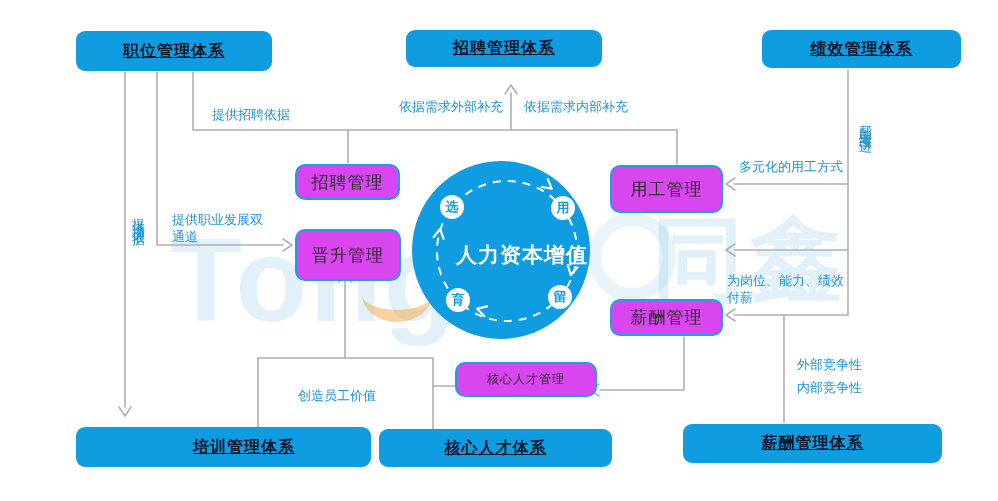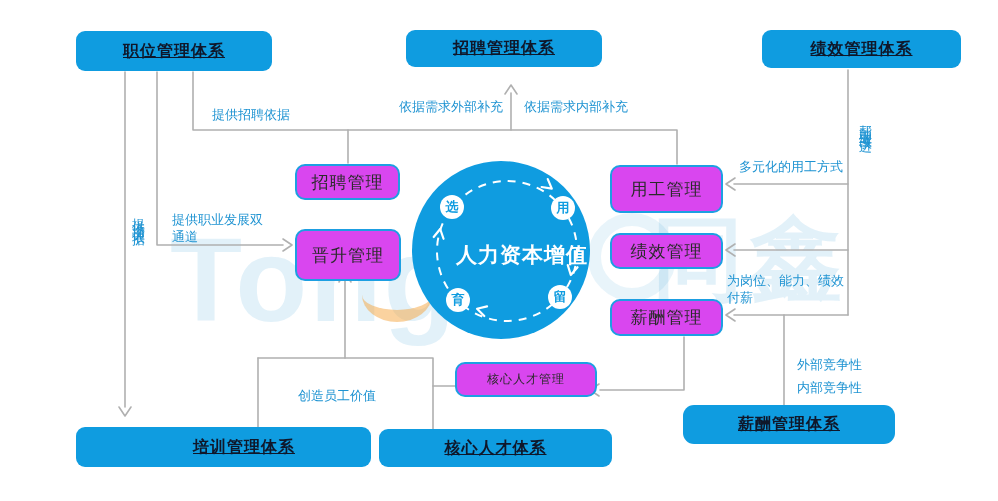--- a/index.html
+++ b/index.html
@@ -87,26 +87,25 @@
       <path d="M345,358 V281"></path>
       <path d="M339,282 L345,273 L351,282"></path>
     </g>
   </svg>
 
   <div class="sys" style="left:76px;top:31px;width:196px;height:40px;">职位管理体系</div>
   <div class="sys" style="left:406px;top:30px;width:196px;height:37px;">招聘管理体系</div>
   <div class="sys" style="left:762px;top:30px;width:199px;height:38px;">绩效管理体系</div>
   <div class="sys" style="left:76px;top:427px;width:254px;height:40px;padding-left:41px;">培训管理体系</div>
   <div class="sys" style="left:379px;top:429px;width:233px;height:38px;">核心人才体系</div>
-  <div class="sys" style="left:683px;top:405px;width:212px;height:39px;border-radius:11px;">薪酬管理体系</div>
+  <div class="sys" style="left:683px;top:424px;width:259px;height:39px;">薪酬管理体系</div>
 
   <div class="mod" style="left:295px;top:164px;width:105px;height:36px;">招聘管理</div>
   <div class="mod" style="left:295px;top:229px;width:106px;height:52px;">晋升管理</div>
   <div class="mod" style="left:610px;top:165px;width:113px;height:48px;">用工管理</div>
-  <div class="mod" style="left:610px;top:233px;width:113px;height:36px;">绩效管理</div>
   <div class="mod" style="left:610px;top:299px;width:113px;height:37px;">薪酬管理</div>
   <div class="mod" style="left:455px;top:362px;width:142px;height:35px;font-size:12px;">核心人才管理</div>
 
   <div class="big-circle">
     <svg width="178" height="178" viewBox="0 0 178 178">
       <circle cx="95" cy="90" r="70" fill="none" stroke="#ffffff" stroke-width="2" stroke-dasharray="8 7"></circle>
       <g fill="none" stroke="#ffffff" stroke-width="2.2" stroke-linecap="round" stroke-linejoin="round">
         <path d="M-8,-5 L1,0 L-8,5" transform="translate(139,27) rotate(38)"></path>
         <path d="M-8,-5 L1,0 L-8,5" transform="translate(159,113) rotate(102)"></path>
         <path d="M-8,-5 L1,0 L-8,5" transform="translate(66,148) rotate(196)"></path>

